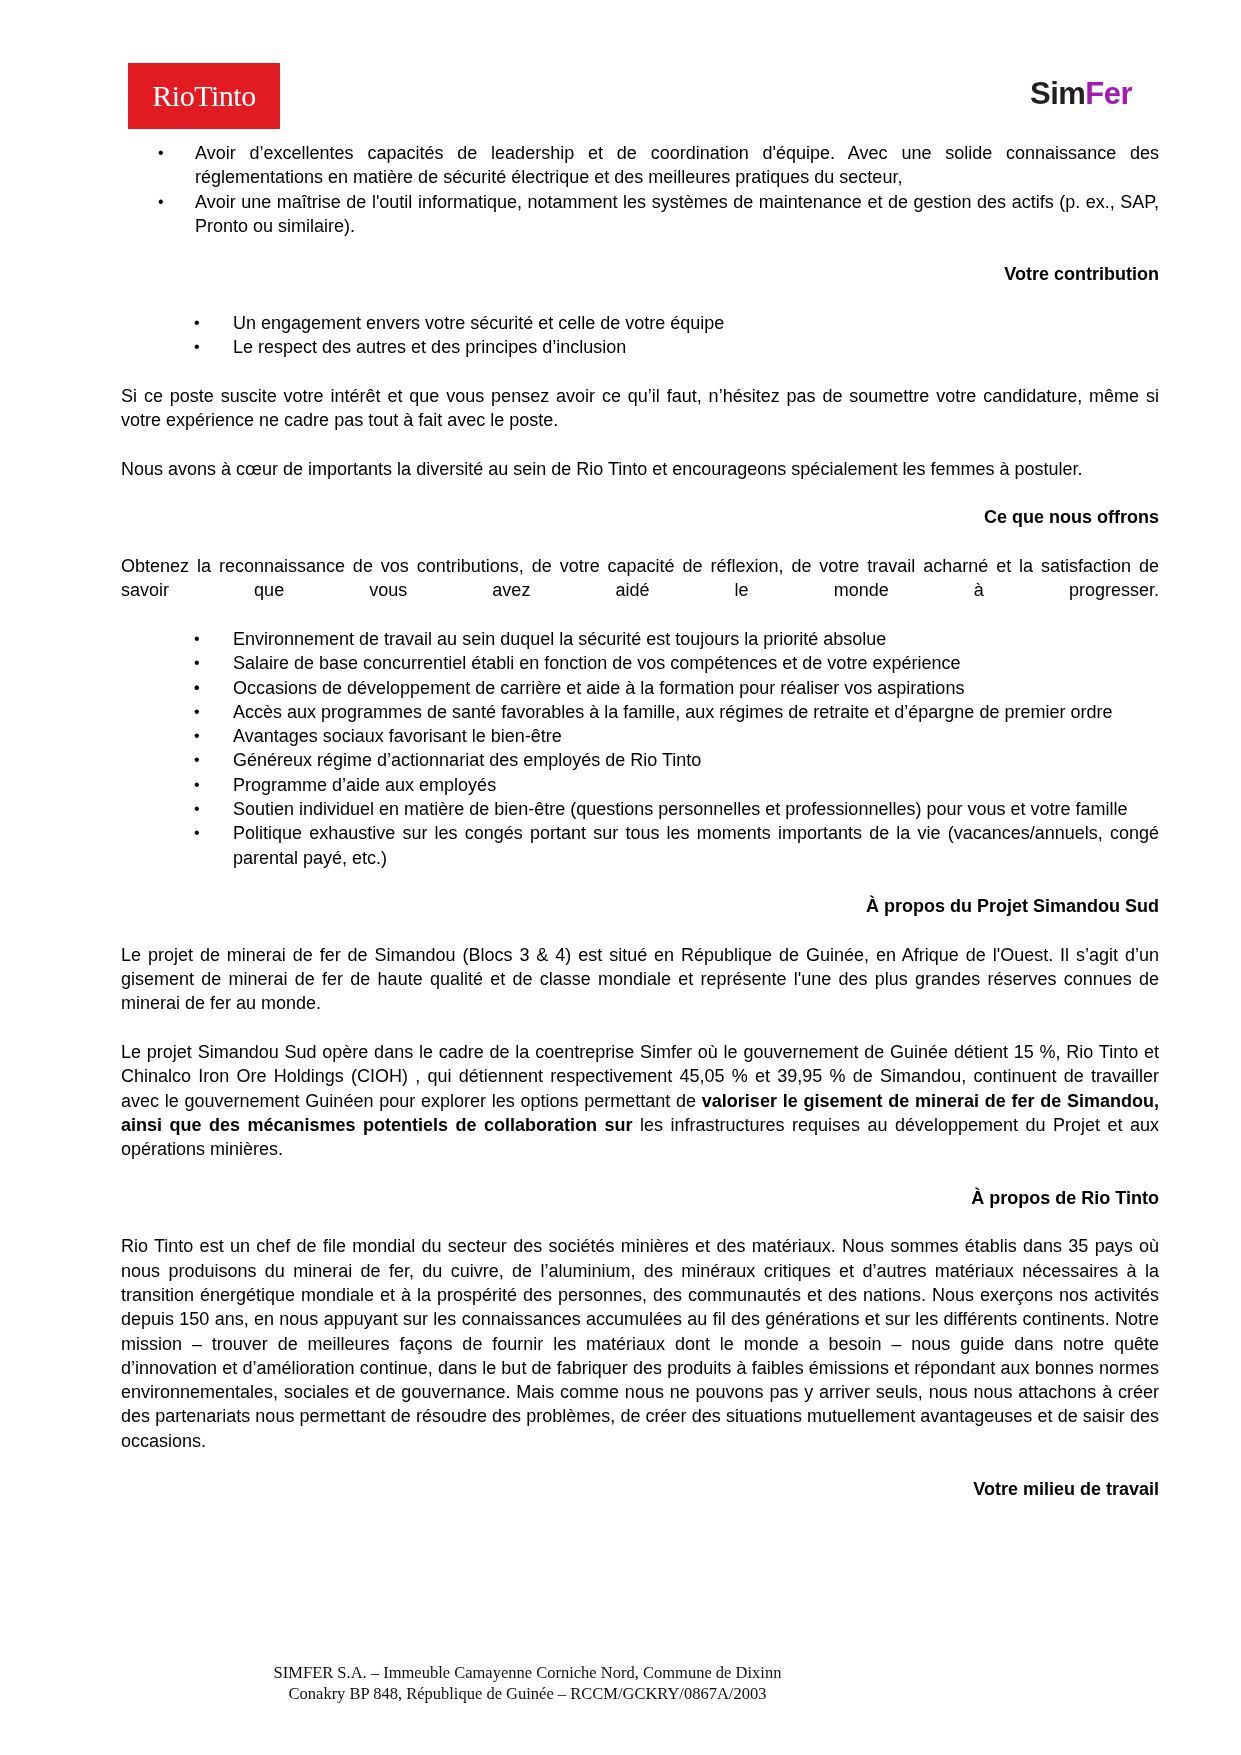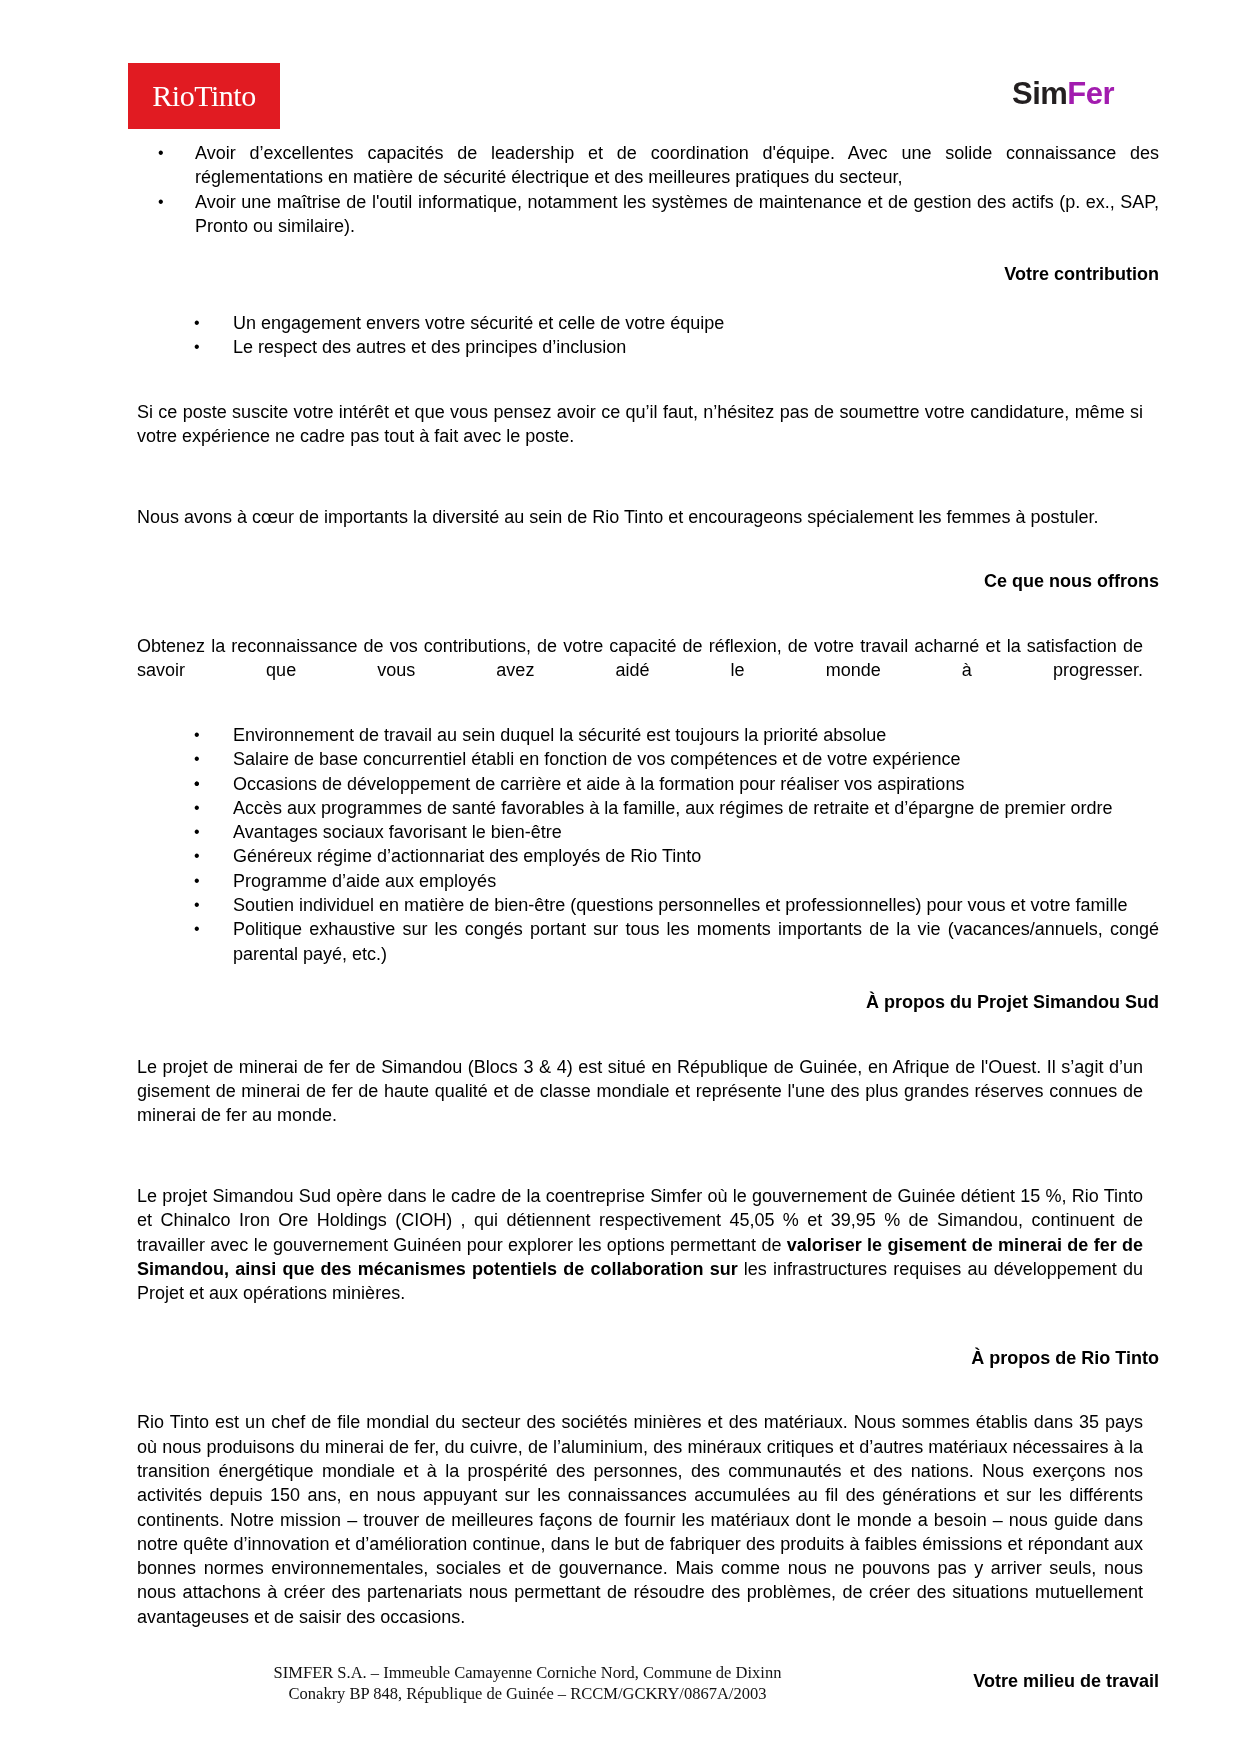--- a/index.html
+++ b/index.html
@@ -3,25 +3,25 @@
 <meta charset="utf-8">
 <style>
   html, body { margin: 0; padding: 0; background: #ffffff; }
   body { width: 1241px; height: 1755px; position: relative; overflow: hidden;
          font-family: "Liberation Sans", sans-serif; color: #000; }
   .logo-rt { position: absolute; left: 128px; top: 63px; width: 152px; height: 66px;
              background: #e11b22; display: flex; align-items: center; justify-content: center; }
   .logo-rt span { font-family: "Liberation Serif", serif; color: #fff; font-size: 30px; letter-spacing: -0.5px; }
   .logo-sf { position: absolute; left: 1012px; top: 76px; font-family: "Liberation Sans", sans-serif;
              font-weight: bold; font-size: 31px; letter-spacing: -0.5px; }
-  .logo-sf .sim { color: #231f20; }
+  .logo-sf .sim { color: #231f20; margin-left: 18px; }
   .logo-sf .fer { color: #a21caf; }
   .content { position: absolute; left: 121px; top: 141px; width: 1038px;
              font-size: 18px; line-height: 24.3px; }
-  .content p { margin: 16px; text-align: justify; }
+  .content p { margin: 0; text-align: justify; }
   .content h2 { margin: 0; font-size: 18px; font-weight: bold; line-height: 24.3px; text-align: right; }
   ul { margin: 0; padding: 0; list-style: none; }
   li { position: relative; text-align: justify; }
   li .bullet { position: absolute; top: 0; font-size: 16px; }
   ul.req li { padding-left: 74px; }
   ul.req li .bullet { left: 37px; }
   ul.sub li { padding-left: 112px; }
   ul.sub li .bullet { left: 73px; }
   .gap1 { height: 24.3px; }
   .just-last { text-align-last: justify; }

